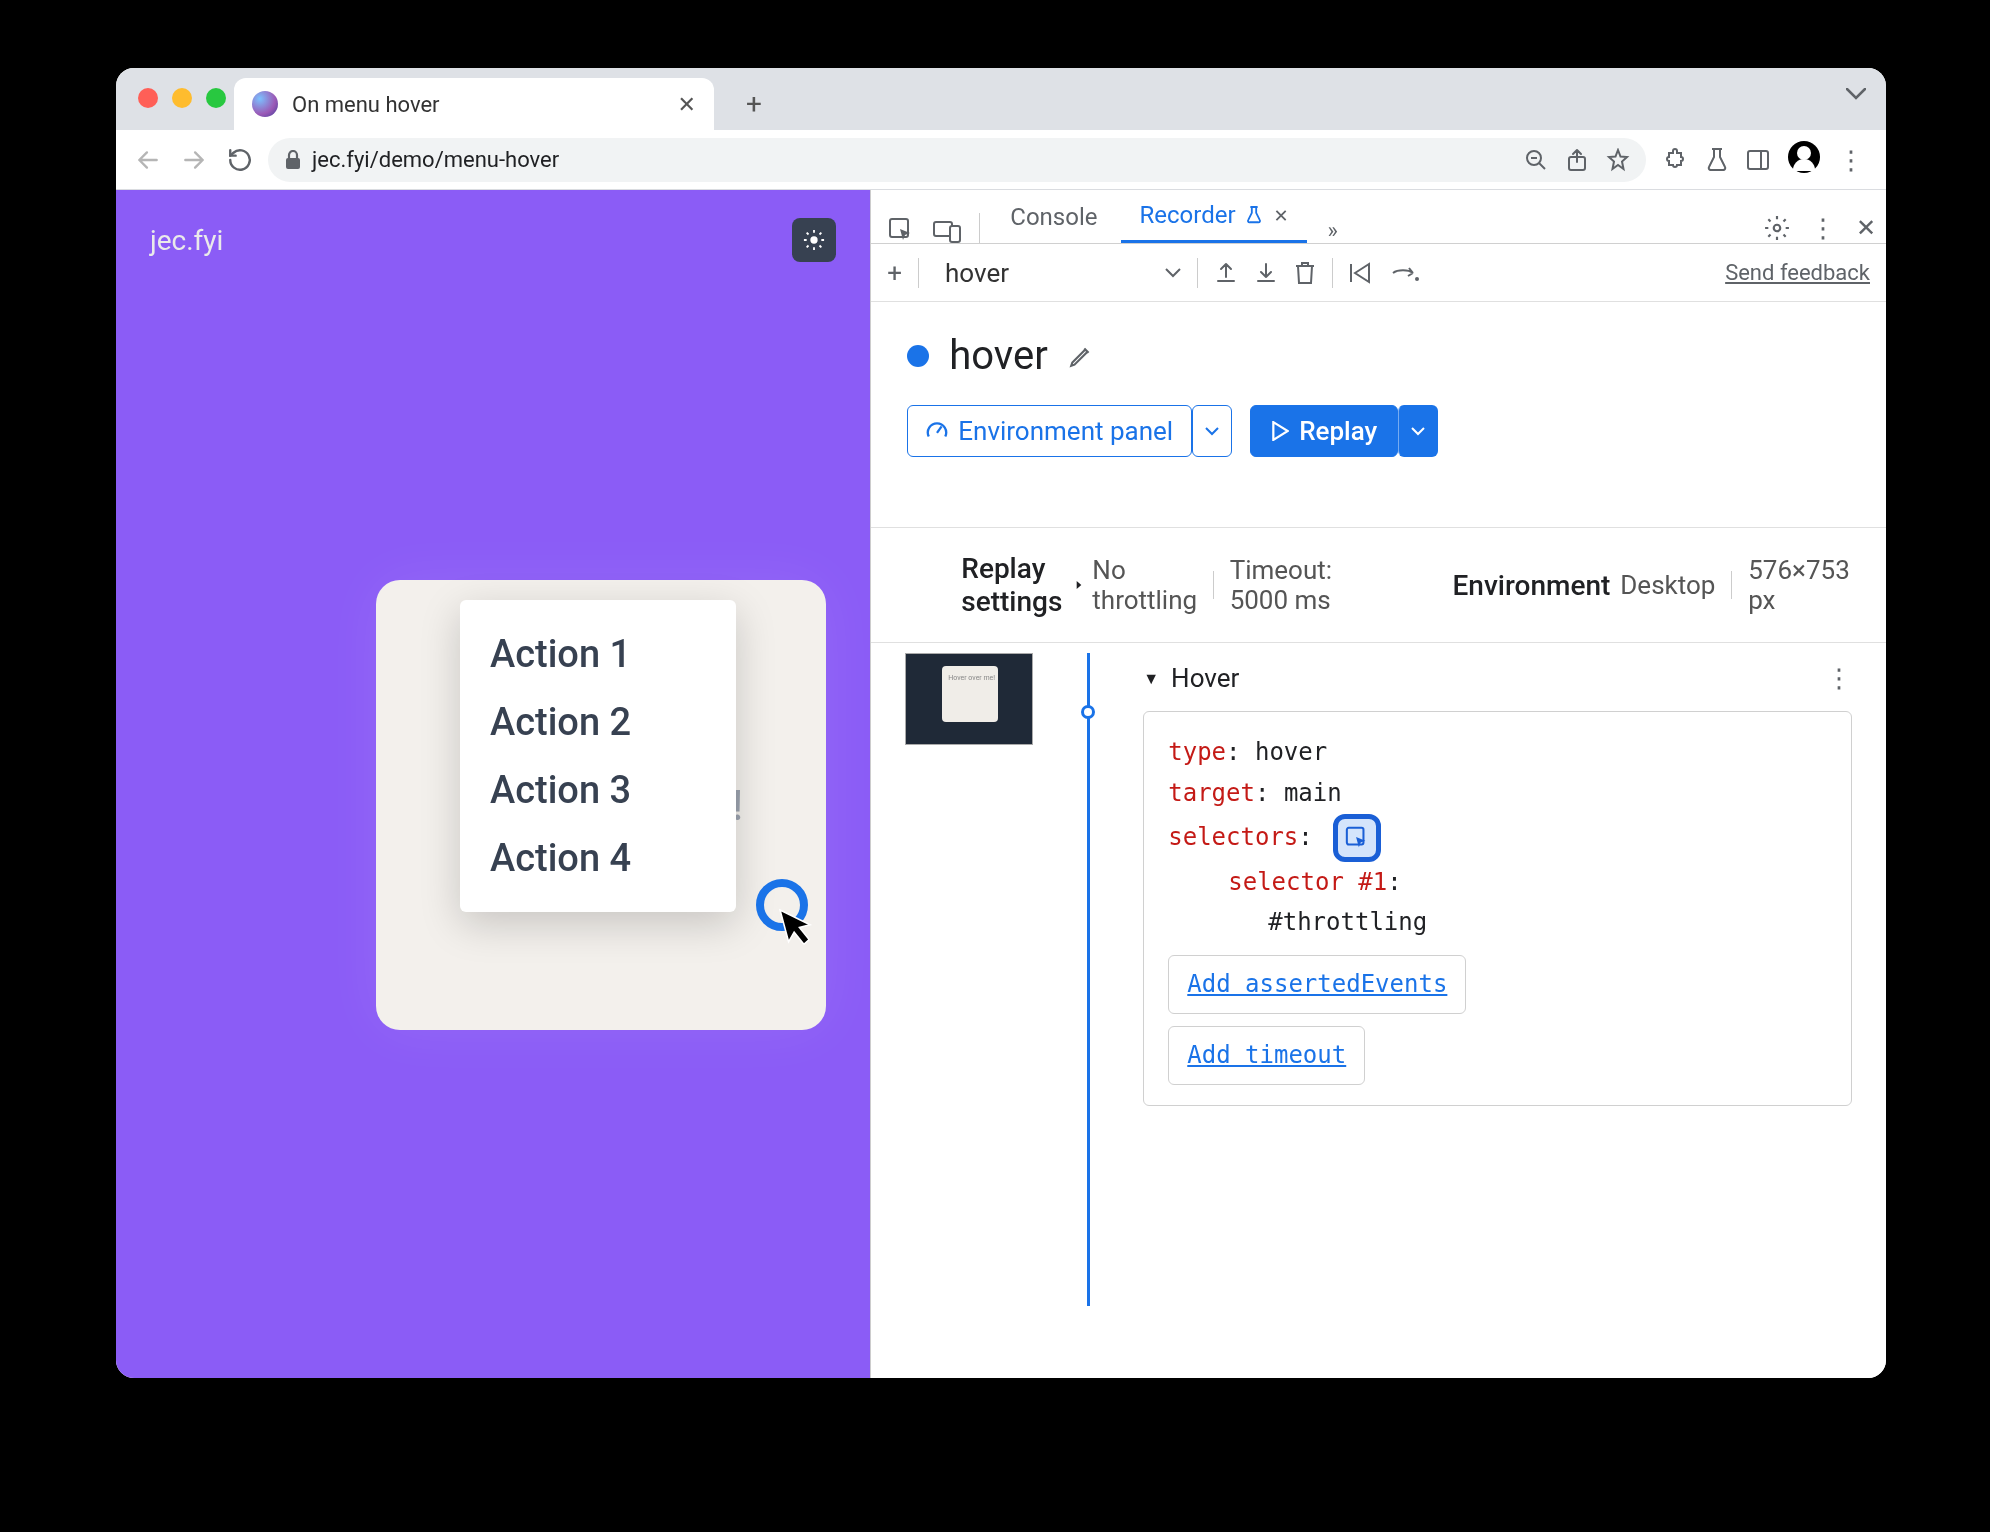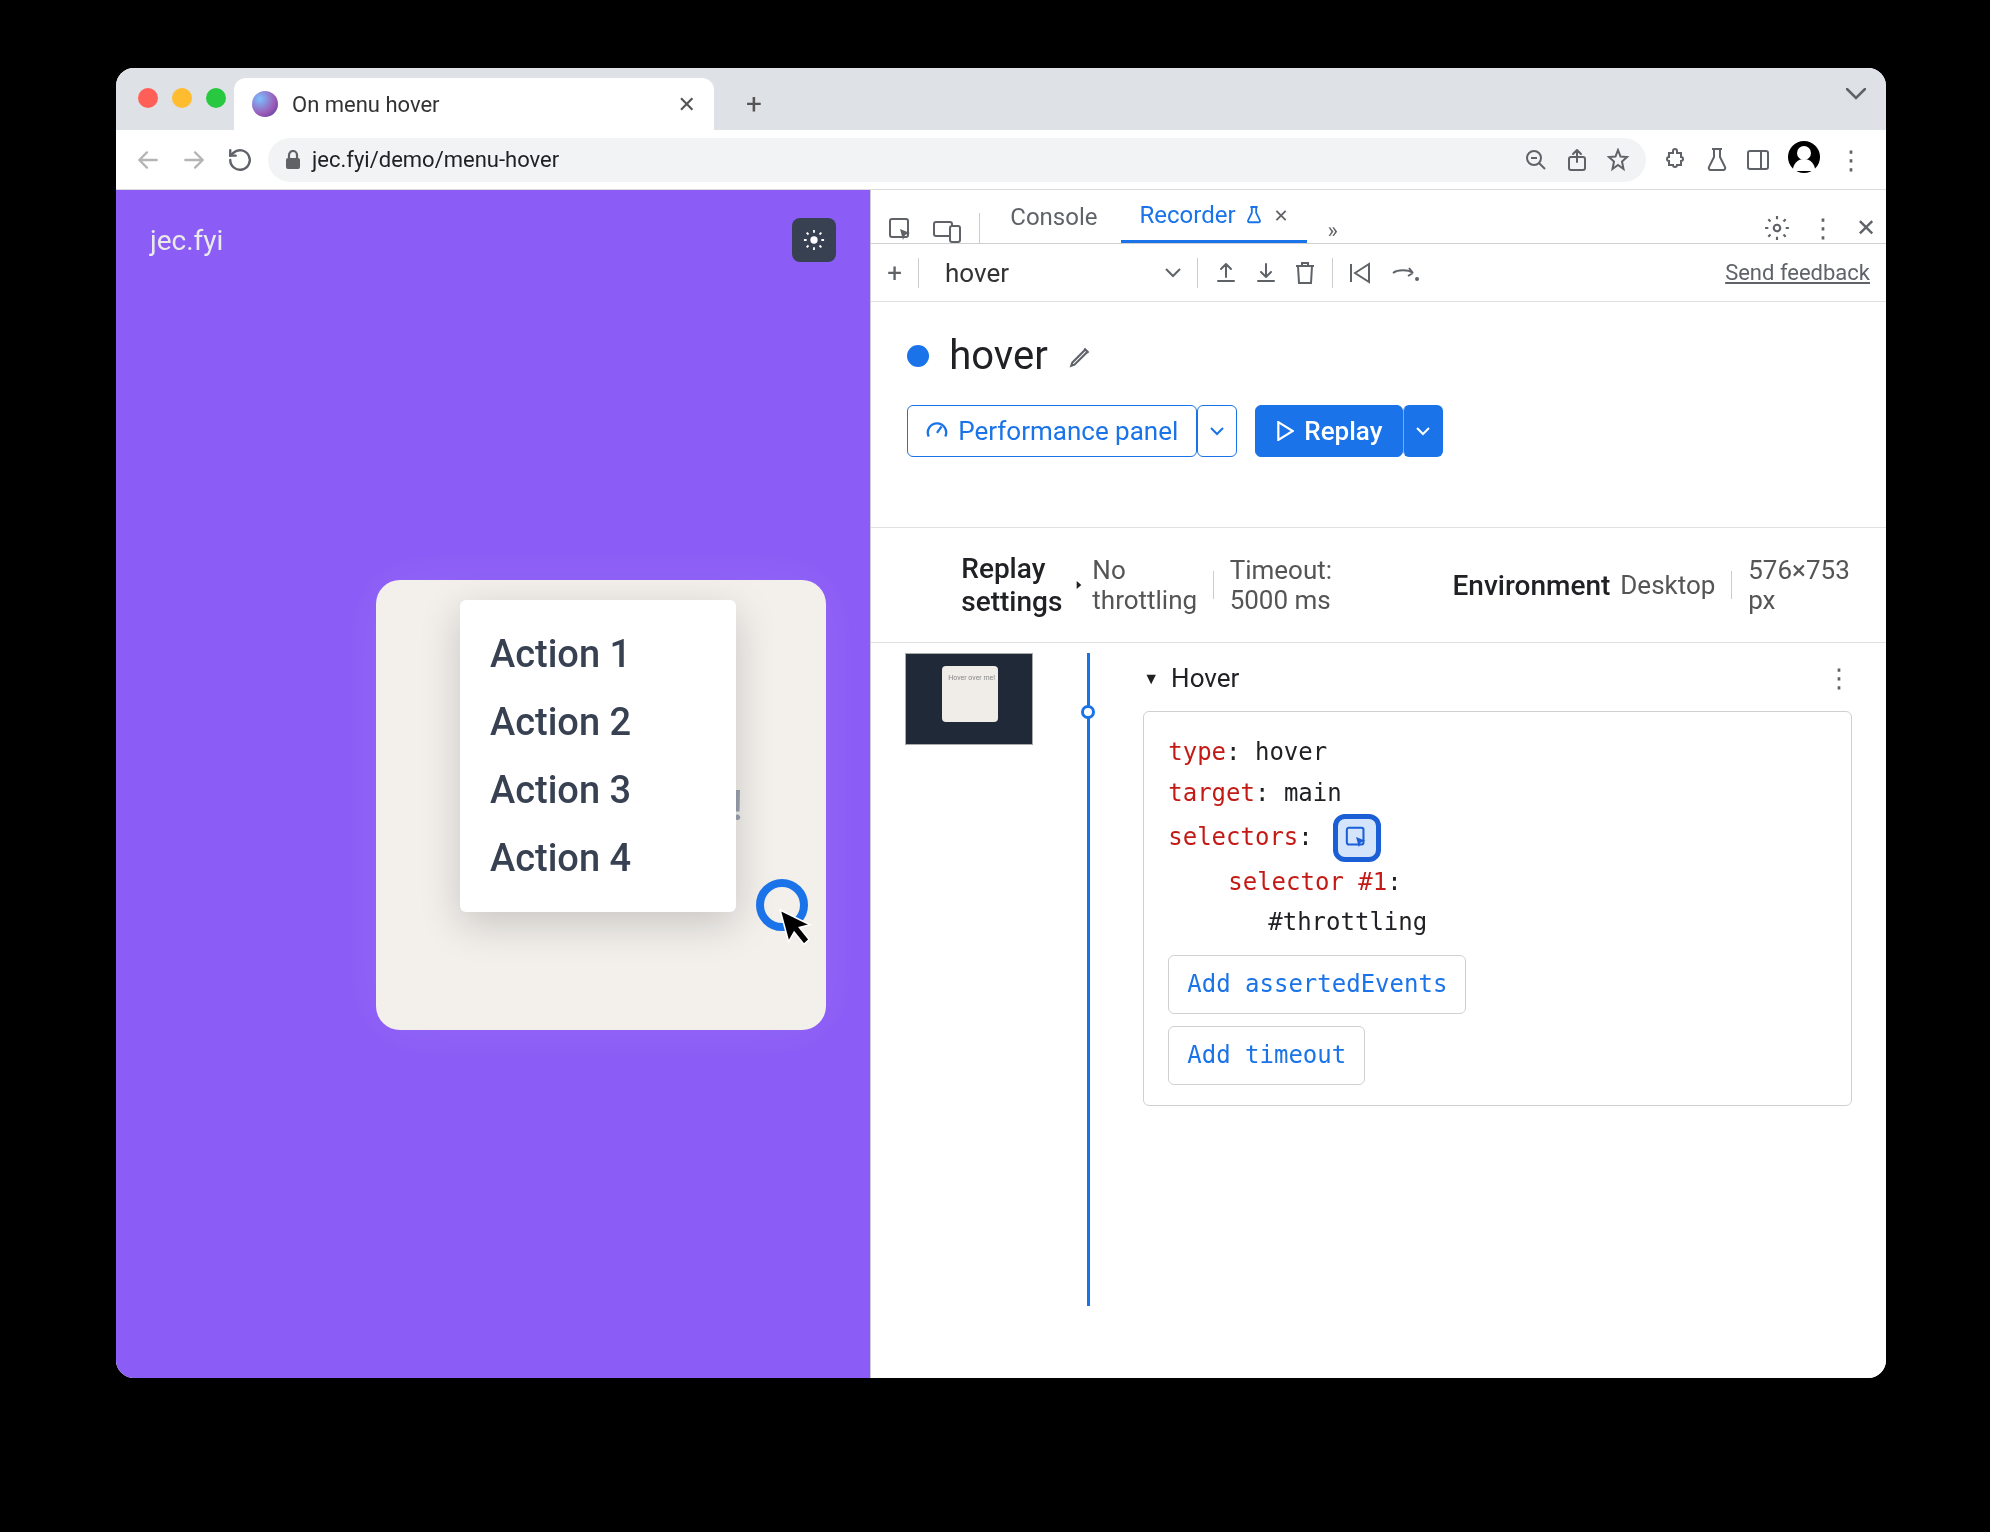--- a/index.html
+++ b/index.html
@@ -262,20 +262,21 @@
     border-radius:12px;
     vertical-align:middle;
     margin-left:6px;
   }
   .add-btn {
     display:inline-block;
     border:1px solid #d0d0d0; border-radius:6px;
     padding: 8px 18px;
     font-size:24px; color:#1a73e8; font-family:inherit;
     margin-top:12px;
+    text-decoration:underline;
   }
   svg { display:block;}
 </style>
 </head>
 <body>
 
 <div class="window">
 
   <div class="titlebar">
     <div class="traffic-lights">
@@ -500,21 +501,21 @@
             </span>
         </div>
 
         <div class="btn-row">
           <div style="display:flex;">
             <div class="btn-outline">
               <svg width="22" height="22" viewBox="0 0 24 24">
                   <path d="M3 18a10 10 0 1 1 18 0" stroke="#1a73e8" stroke-width="2.5" fill="none"></path>
                   <line x1="12" y1="14" x2="17" y2="7" stroke="#1a73e8" stroke-width="2.5"></line>
                 </svg>
-              <span>Performance panel</span>
+              <span>Environment panel</span>
             </div>
             <div class="btn-outline btn-split-chev" style="border-left:1px solid #1a73e8;padding:10px 12px;">
               <svg width="14" height="9" viewBox="0 0 14 9">
                   <path d="M1 1l6 6 6-6" stroke="#1a73e8" stroke-width="2" fill="none"></path>
                 </svg>
             </div>
           </div>
           <div style="display:flex;">
             <div class="btn-solid">
               <svg width="18" height="20" viewBox="0 0 16 18">

